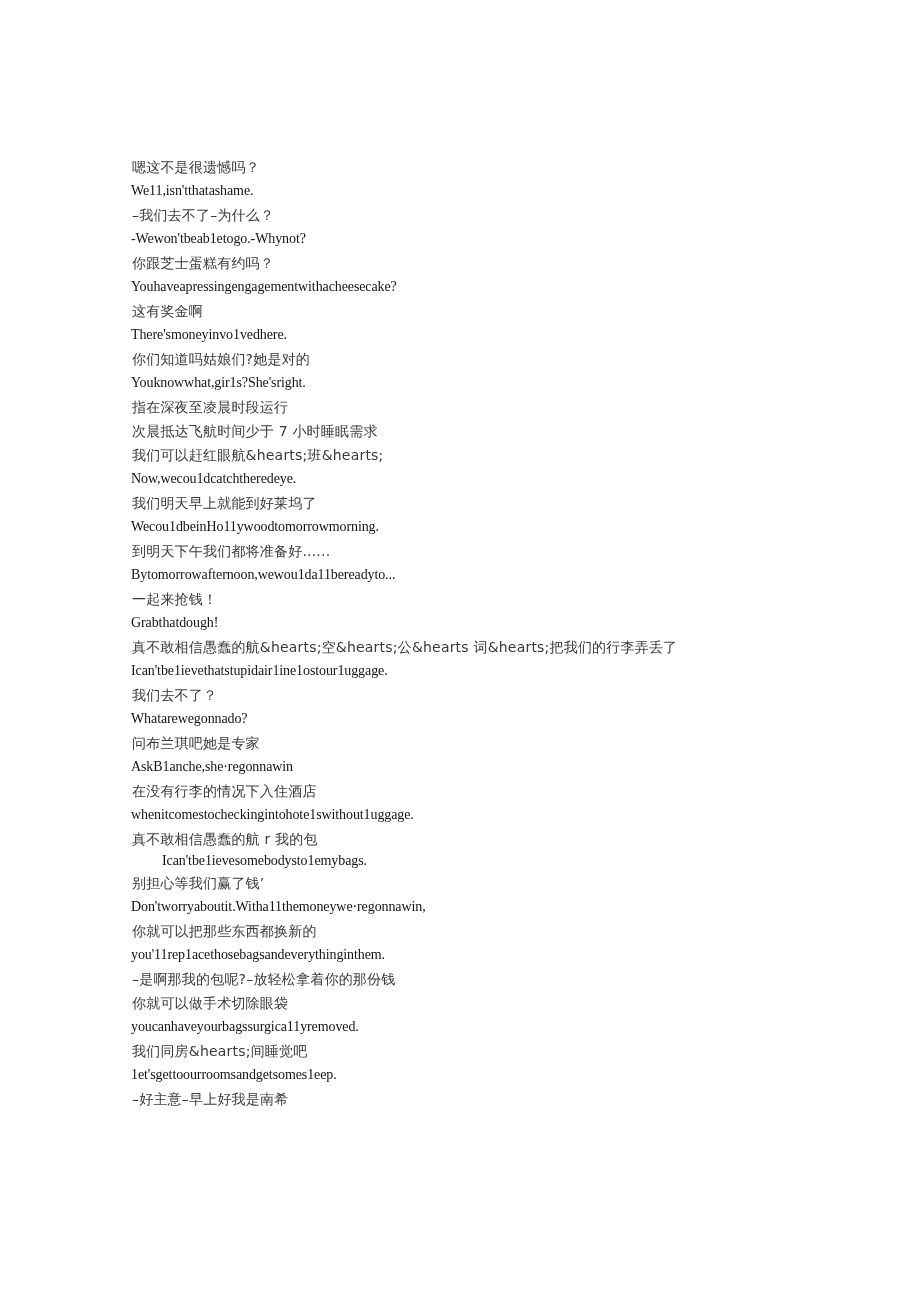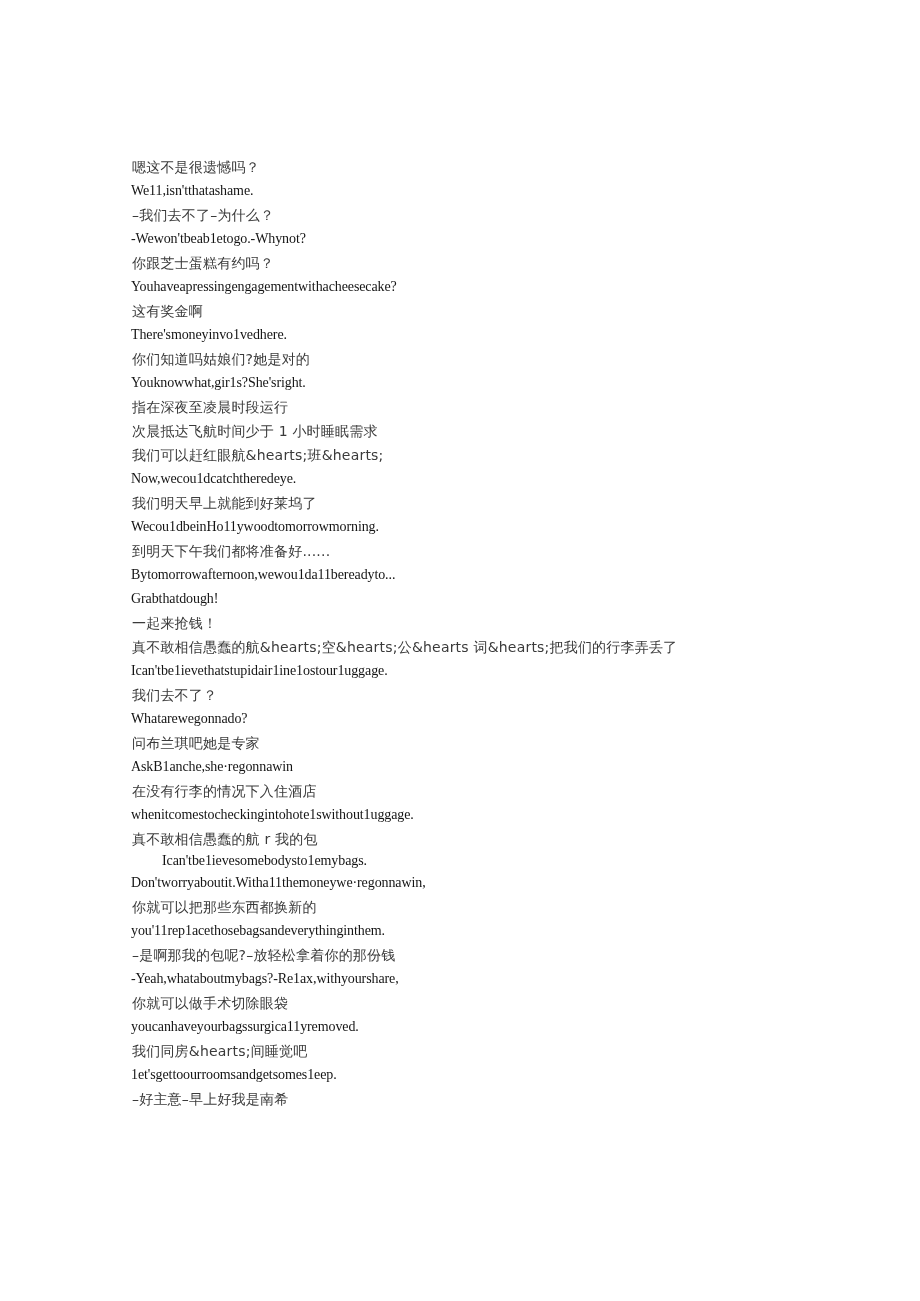--- a/index.html
+++ b/index.html
@@ -66,43 +66,43 @@
       <div class="line lat">We11,isn'tthatashame.</div>
       <div class="line cjk">–我们去不了–为什么？</div>
       <div class="line lat">-Wewon'tbeab1etogo.-Whynot?</div>
       <div class="line cjk">你跟芝士蛋糕有约吗？</div>
       <div class="line lat">Youhaveapressingengagementwithacheesecake?</div>
       <div class="line cjk">这有奖金啊</div>
       <div class="line lat">There'smoneyinvo1vedhere.</div>
       <div class="line cjk">你们知道吗姑娘们?她是对的</div>
       <div class="line lat">Youknowwhat,gir1s?She'sright.</div>
       <div class="line cjk">指在深夜至凌晨时段运行</div>
-      <div class="line cjk">次晨抵达飞航时间少于 1 小时睡眠需求</div>
+      <div class="line cjk">次晨抵达飞航时间少于 7 小时睡眠需求</div>
       <div class="line cjk">我们可以赶红眼航&amp;hearts;班&amp;hearts;</div>
       <div class="line lat">Now,wecou1dcatchtheredeye.</div>
       <div class="line cjk">我们明天早上就能到好莱坞了</div>
       <div class="line lat">Wecou1dbeinHo11ywoodtomorrowmorning.</div>
       <div class="line cjk">到明天下午我们都将准备好......</div>
       <div class="line lat">Bytomorrowafternoon,wewou1da11bereadyto...</div>
+      <div class="line cjk">一起来抢钱！</div>
       <div class="line lat">Grabthatdough!</div>
-      <div class="line cjk">一起来抢钱！</div>
       <div class="line cjk">真不敢相信愚蠢的航&amp;hearts;空&amp;hearts;公&amp;hearts 词&amp;hearts;把我们的行李弄丢了</div>
       <div class="line lat">Ican'tbe1ievethatstupidair1ine1ostour1uggage.</div>
       <div class="line cjk">我们去不了？</div>
       <div class="line lat">Whatarewegonnado?</div>
       <div class="line cjk">问布兰琪吧她是专家</div>
       <div class="line lat">AskB1anche,she·regonnawin</div>
       <div class="line cjk">在没有行李的情况下入住酒店</div>
       <div class="line lat">whenitcomestocheckingintohote1swithout1uggage.</div>
       <div class="line cjk">真不敢相信愚蠢的航 r 我的包</div>
       <div class="line lat tight">Ican'tbe1ievesomebodysto1emybags.</div>
+      <div class="line cjk">别担心等我们赢了钱’</div>
       <div class="line lat">Don'tworryaboutit.Witha11themoneywe·regonnawin,</div>
       <div class="line cjk">你就可以把那些东西都换新的</div>
       <div class="line lat">you'11rep1acethosebagsandeverythinginthem.</div>
       <div class="line cjk">–是啊那我的包呢?–放轻松拿着你的那份钱</div>
-      <div class="line lat">-Yeah,whataboutmybags?-Re1ax,withyourshare,</div>
       <div class="line cjk">你就可以做手术切除眼袋</div>
       <div class="line lat">youcanhaveyourbagssurgica11yremoved.</div>
       <div class="line cjk">我们同房&amp;hearts;间睡觉吧</div>
       <div class="line lat">1et'sgettoourroomsandgetsomes1eep.</div>
       <div class="line cjk">–好主意–早上好我是南希</div>
     </div>
 </div>
 
 </body></html>

